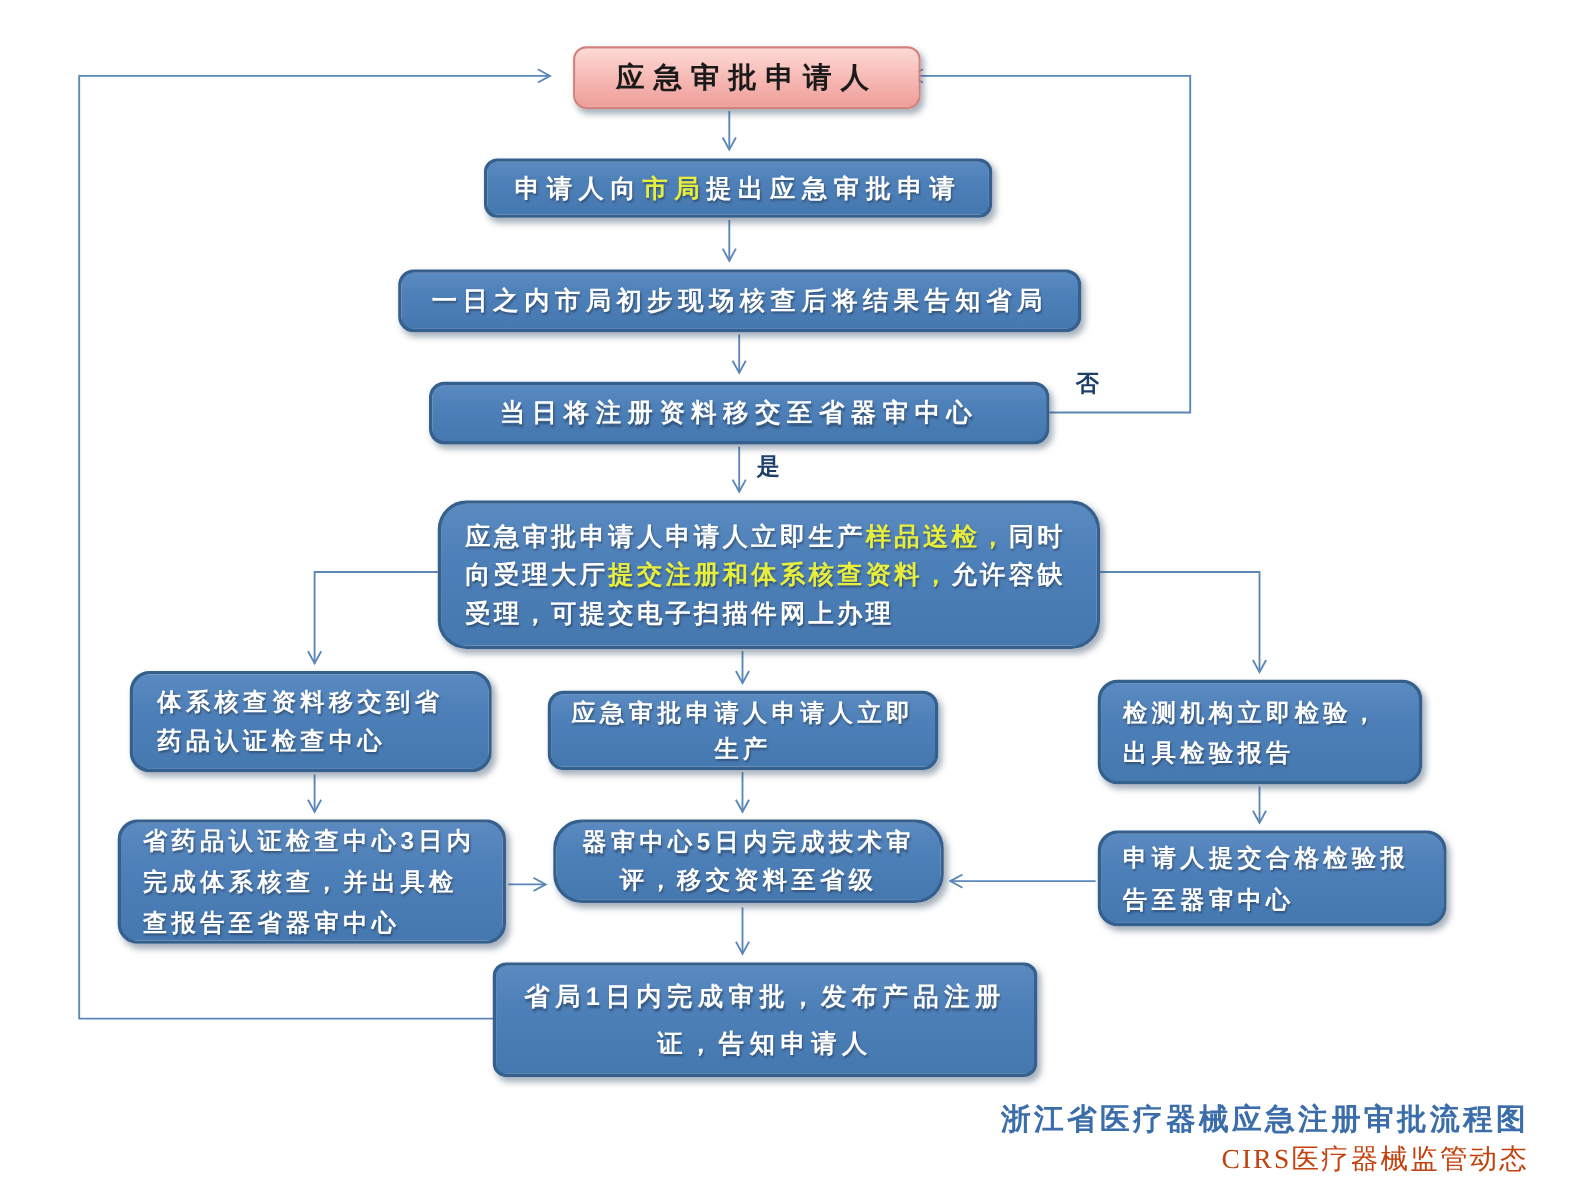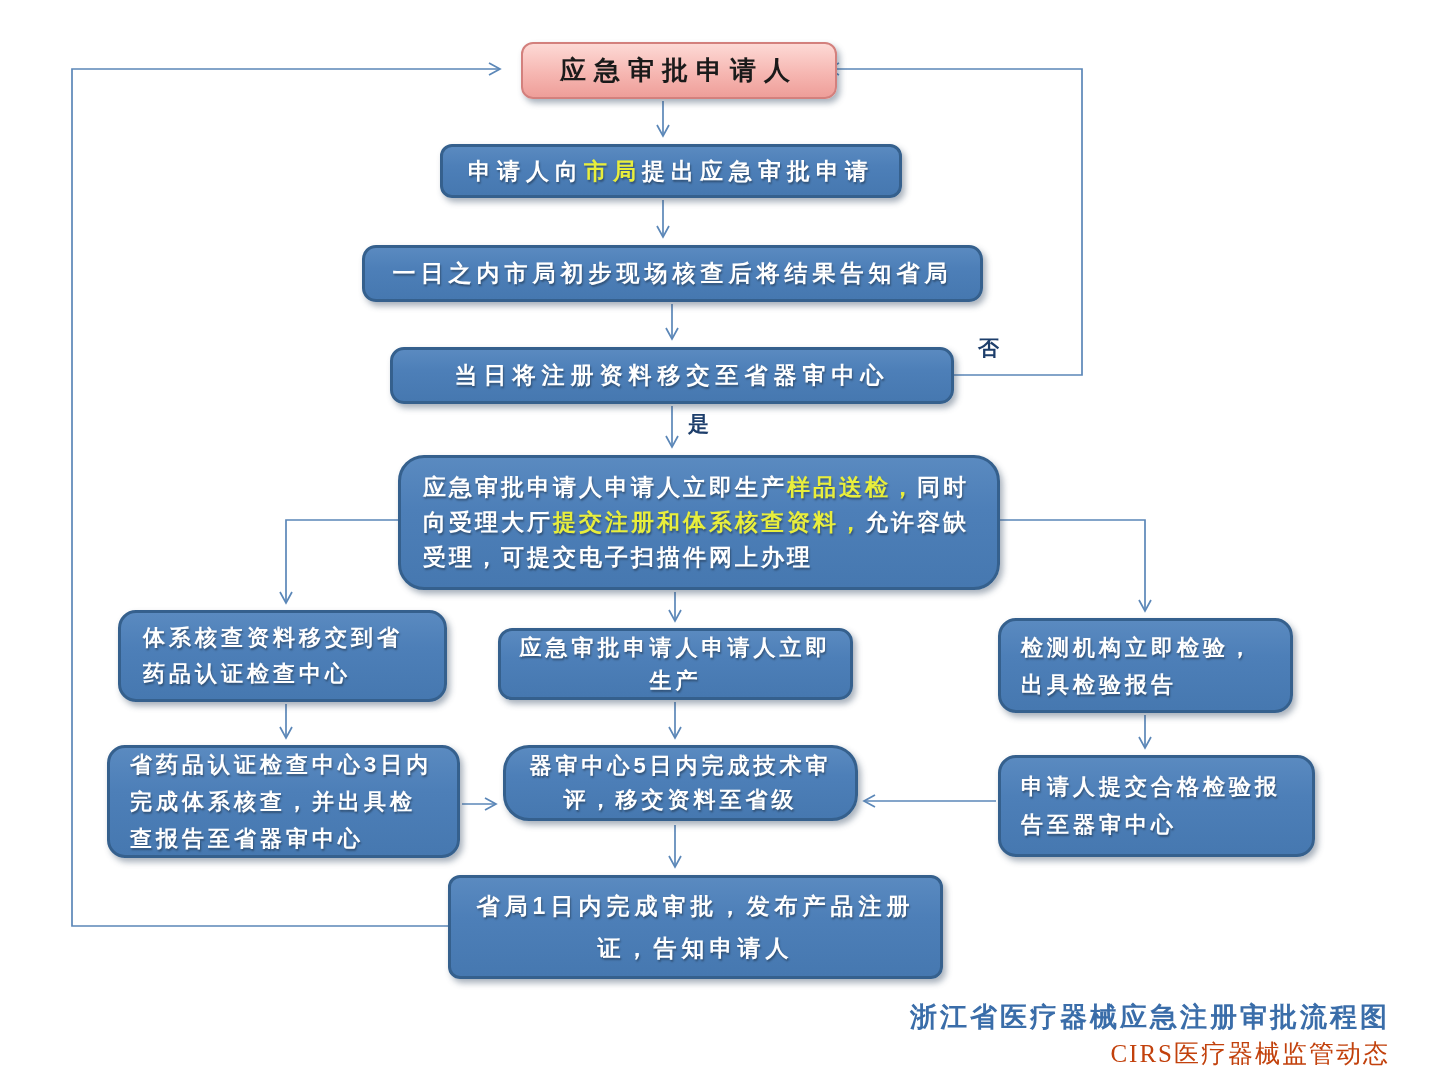--- a/index.html
+++ b/index.html
@@ -50,21 +50,21 @@
   #n-applicant      {left:505px;top:42px; width:316px;height:57px; border-radius:12px;font-size:26px;letter-spacing:8px;}
   #n-apply          {left:440px;top:144px;width:462px;height:54px; border-radius:12px;font-size:23px;letter-spacing:6px;}
   #n-city-check     {left:362px;top:245px;width:621px;height:57px; border-radius:14px;font-size:23px;letter-spacing:5px;}
   #n-province-decide{left:390px;top:347px;width:564px;height:57px; border-radius:14px;font-size:23px;letter-spacing:6px;}
   #n-produce        {left:398px;top:455px;width:602px;height:135px;border-radius:26px;font-size:23px;letter-spacing:3px;line-height:35px;padding:0 22px;}
   #n-sys-transfer   {left:118px;top:610px;width:329px;height:92px; border-radius:18px;font-size:22px;letter-spacing:4px;line-height:36px;padding:0 22px;}
   #n-reg-transfer   {left:498px;top:628px;width:355px;height:72px; border-radius:14px;font-size:22px;letter-spacing:4px;line-height:33px;padding:0 14px;}
   #n-test-inspect   {left:998px;top:618px;width:295px;height:95px; border-radius:18px;font-size:22px;letter-spacing:4px;line-height:37px;padding:0 20px;}
   #n-sys-check      {left:107px;top:745px;width:353px;height:113px;border-radius:18px;font-size:22px;letter-spacing:4px;line-height:37px;padding:0 20px;}
   #n-tech-review    {left:503px;top:745px;width:355px;height:76px; border-radius:26px;font-size:22px;letter-spacing:4px;line-height:34px;padding:0 14px;}
-  #n-submit-report  {left:998px;top:755px;width:317px;height:102px;border-radius:18px;font-size:22px;letter-spacing:4px;line-height:38px;padding:0 20px;}
+  #n-submit-report  {left:998px;top:755px;width:317px;height:87px;border-radius:18px;font-size:22px;letter-spacing:4px;line-height:38px;padding:0 20px;}
   #n-approve        {left:448px;top:875px;width:495px;height:104px;border-radius:12px;font-size:23px;letter-spacing:5px;line-height:42px;padding:0 18px;}
   #lbl-yes{left:688px;top:410px;}
   #lbl-no {left:978px;top:334px;}
 </style>
 </head>
 <body>
 
 <div id="stage">
 
   <svg id="connectors" viewBox="0 0 1440 1080" xmlns="http://www.w3.org/2000/svg">

